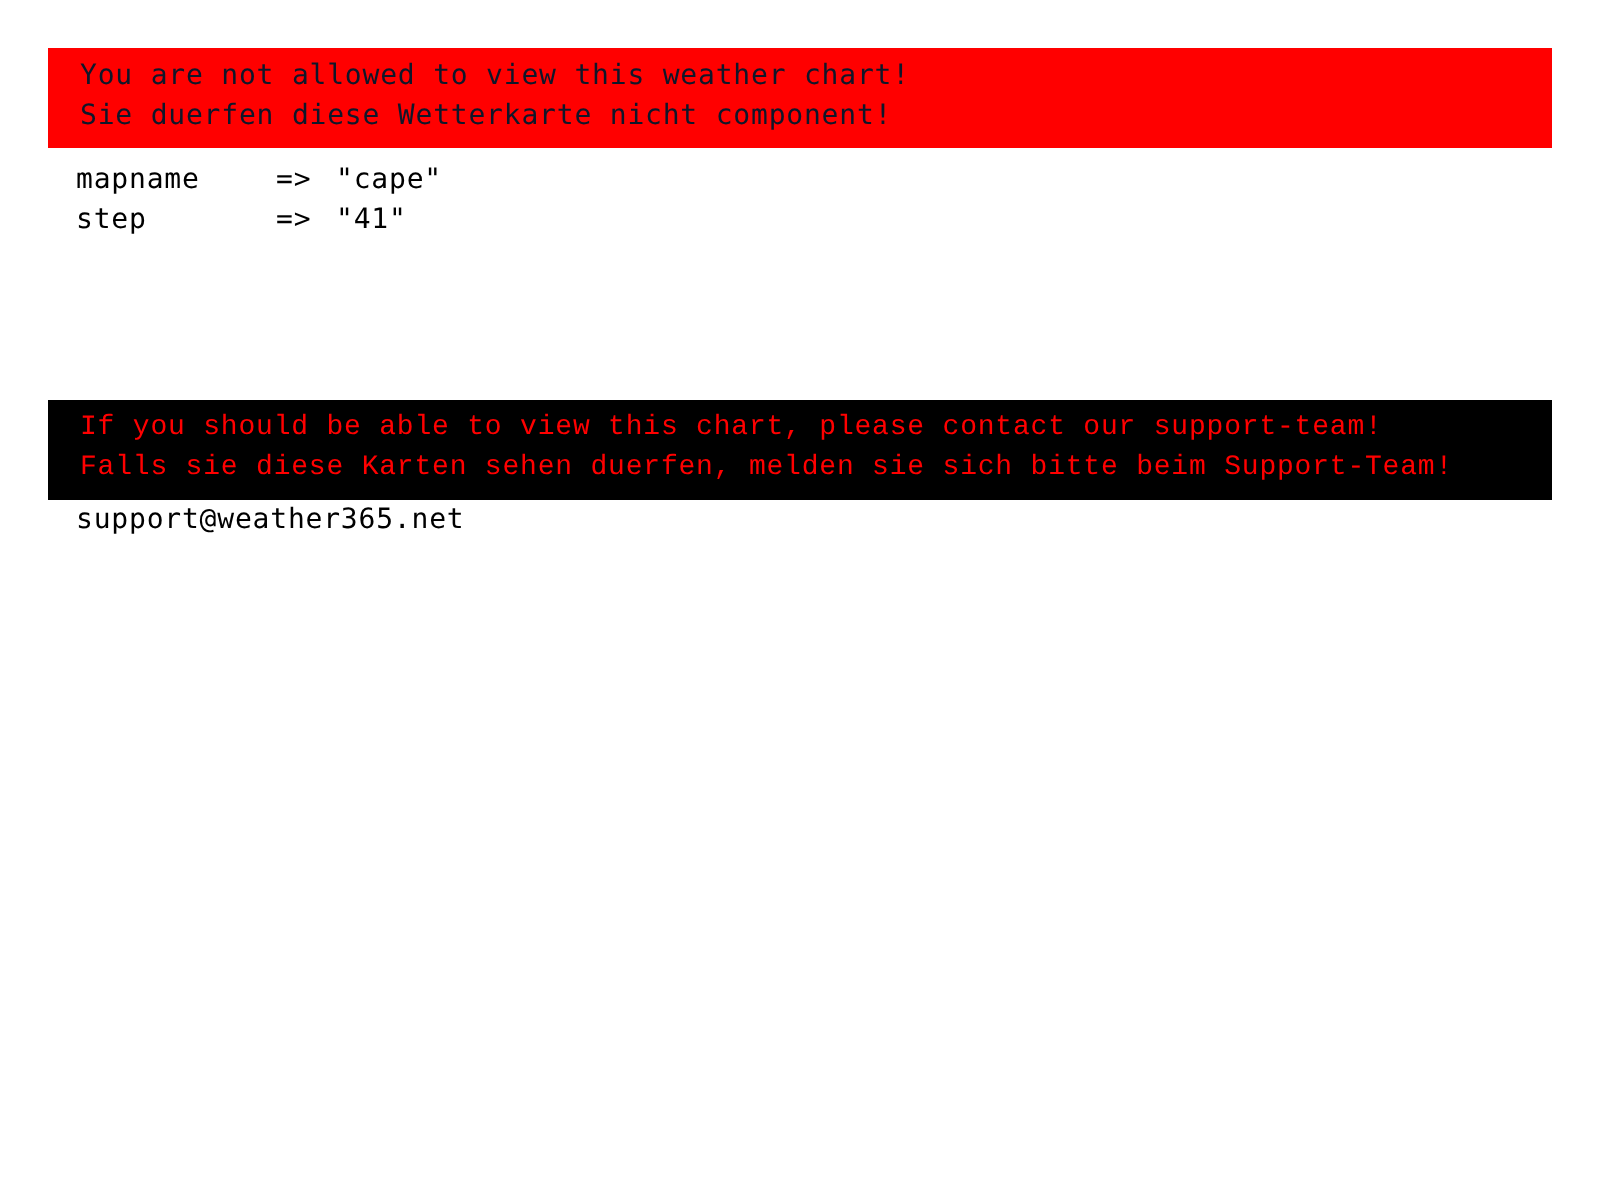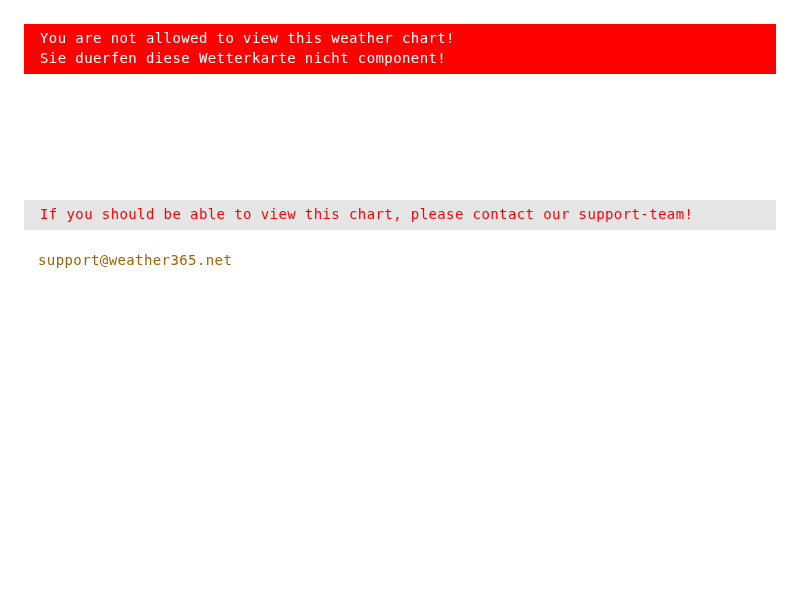--- a/index.html
+++ b/index.html
@@ -22,21 +22,21 @@
     height: 600px;
   }
 
   
   .banner-error {
     position: absolute;
     left: 24px;
     top: 24px;
     width: 752px;
     background: #ff0000;
-    color: #ffffff;
+    color: #0f172a;
     padding: 4px 0 6px 0;
     box-sizing: border-box;
   }
   .banner-error .line {
     padding-left: 16px;
     line-height: 20px;
     white-space: pre;
     font-size: 14px;
     letter-spacing: 0.4px;
   }
@@ -65,24 +65,25 @@
   .params td.val {
     white-space: pre;
   }
 
   
   .banner-info {
     position: absolute;
     left: 24px;
     top: 200px;
     width: 752px;
-    background: #e5e5e5;
+    background: #000000;
     color: #ff0000;
     padding: 4px 0 6px 0;
     box-sizing: border-box;
+    font-family: Liberation Mono, monospace;
   }
   .banner-info .line {
     padding-left: 16px;
     line-height: 20px;
     white-space: pre;
     font-size: 14px;
     letter-spacing: 0.4px;
   }
 
   
@@ -90,21 +91,21 @@
     position: absolute;
     left: 38px;
     top: 250px;
     width: 734px;
     display: flex;
     justify-content: space-between;
     align-items: baseline;
     line-height: 20px;
   }
   .footer a, .footer .email {
-    color: #a16207;
+    color: #000000;
     text-decoration: none;
     white-space: pre;
     font-size: 14px;
     letter-spacing: 0.4px;
   }
   .footer .copyright {
     white-space: pre;
     font-size: 14px;
     letter-spacing: 0.4px;
   }
@@ -114,24 +115,35 @@
 
 <div class="page">
 
   <div class="banner-error">
     <div class="line">You are not allowed to view this weather chart!</div>
     <div class="line">Sie duerfen diese Wetterkarte nicht component!</div>
   </div>
 
   <table class="params">
     <tbody>
+      <tr>
+        <td class="key">mapname</td>
+        <td class="arrow">=&gt;</td>
+        <td class="val">"cape"</td>
+      </tr>
+      <tr>
+        <td class="key">step</td>
+        <td class="arrow">=&gt;</td>
+        <td class="val">"41"</td>
+      </tr>
     </tbody>
   </table>
 
   <div class="banner-info">
     <div class="line">If you should be able to view this chart, please contact our support-team!</div>
+    <div class="line">Falls sie diese Karten sehen duerfen, melden sie sich bitte beim Support-Team!</div>
   </div>
 
   <div class="footer">
     <a class="email" href="#">support@weather365.net</a>
   </div>
 
 </div>
 
 </body></html>

